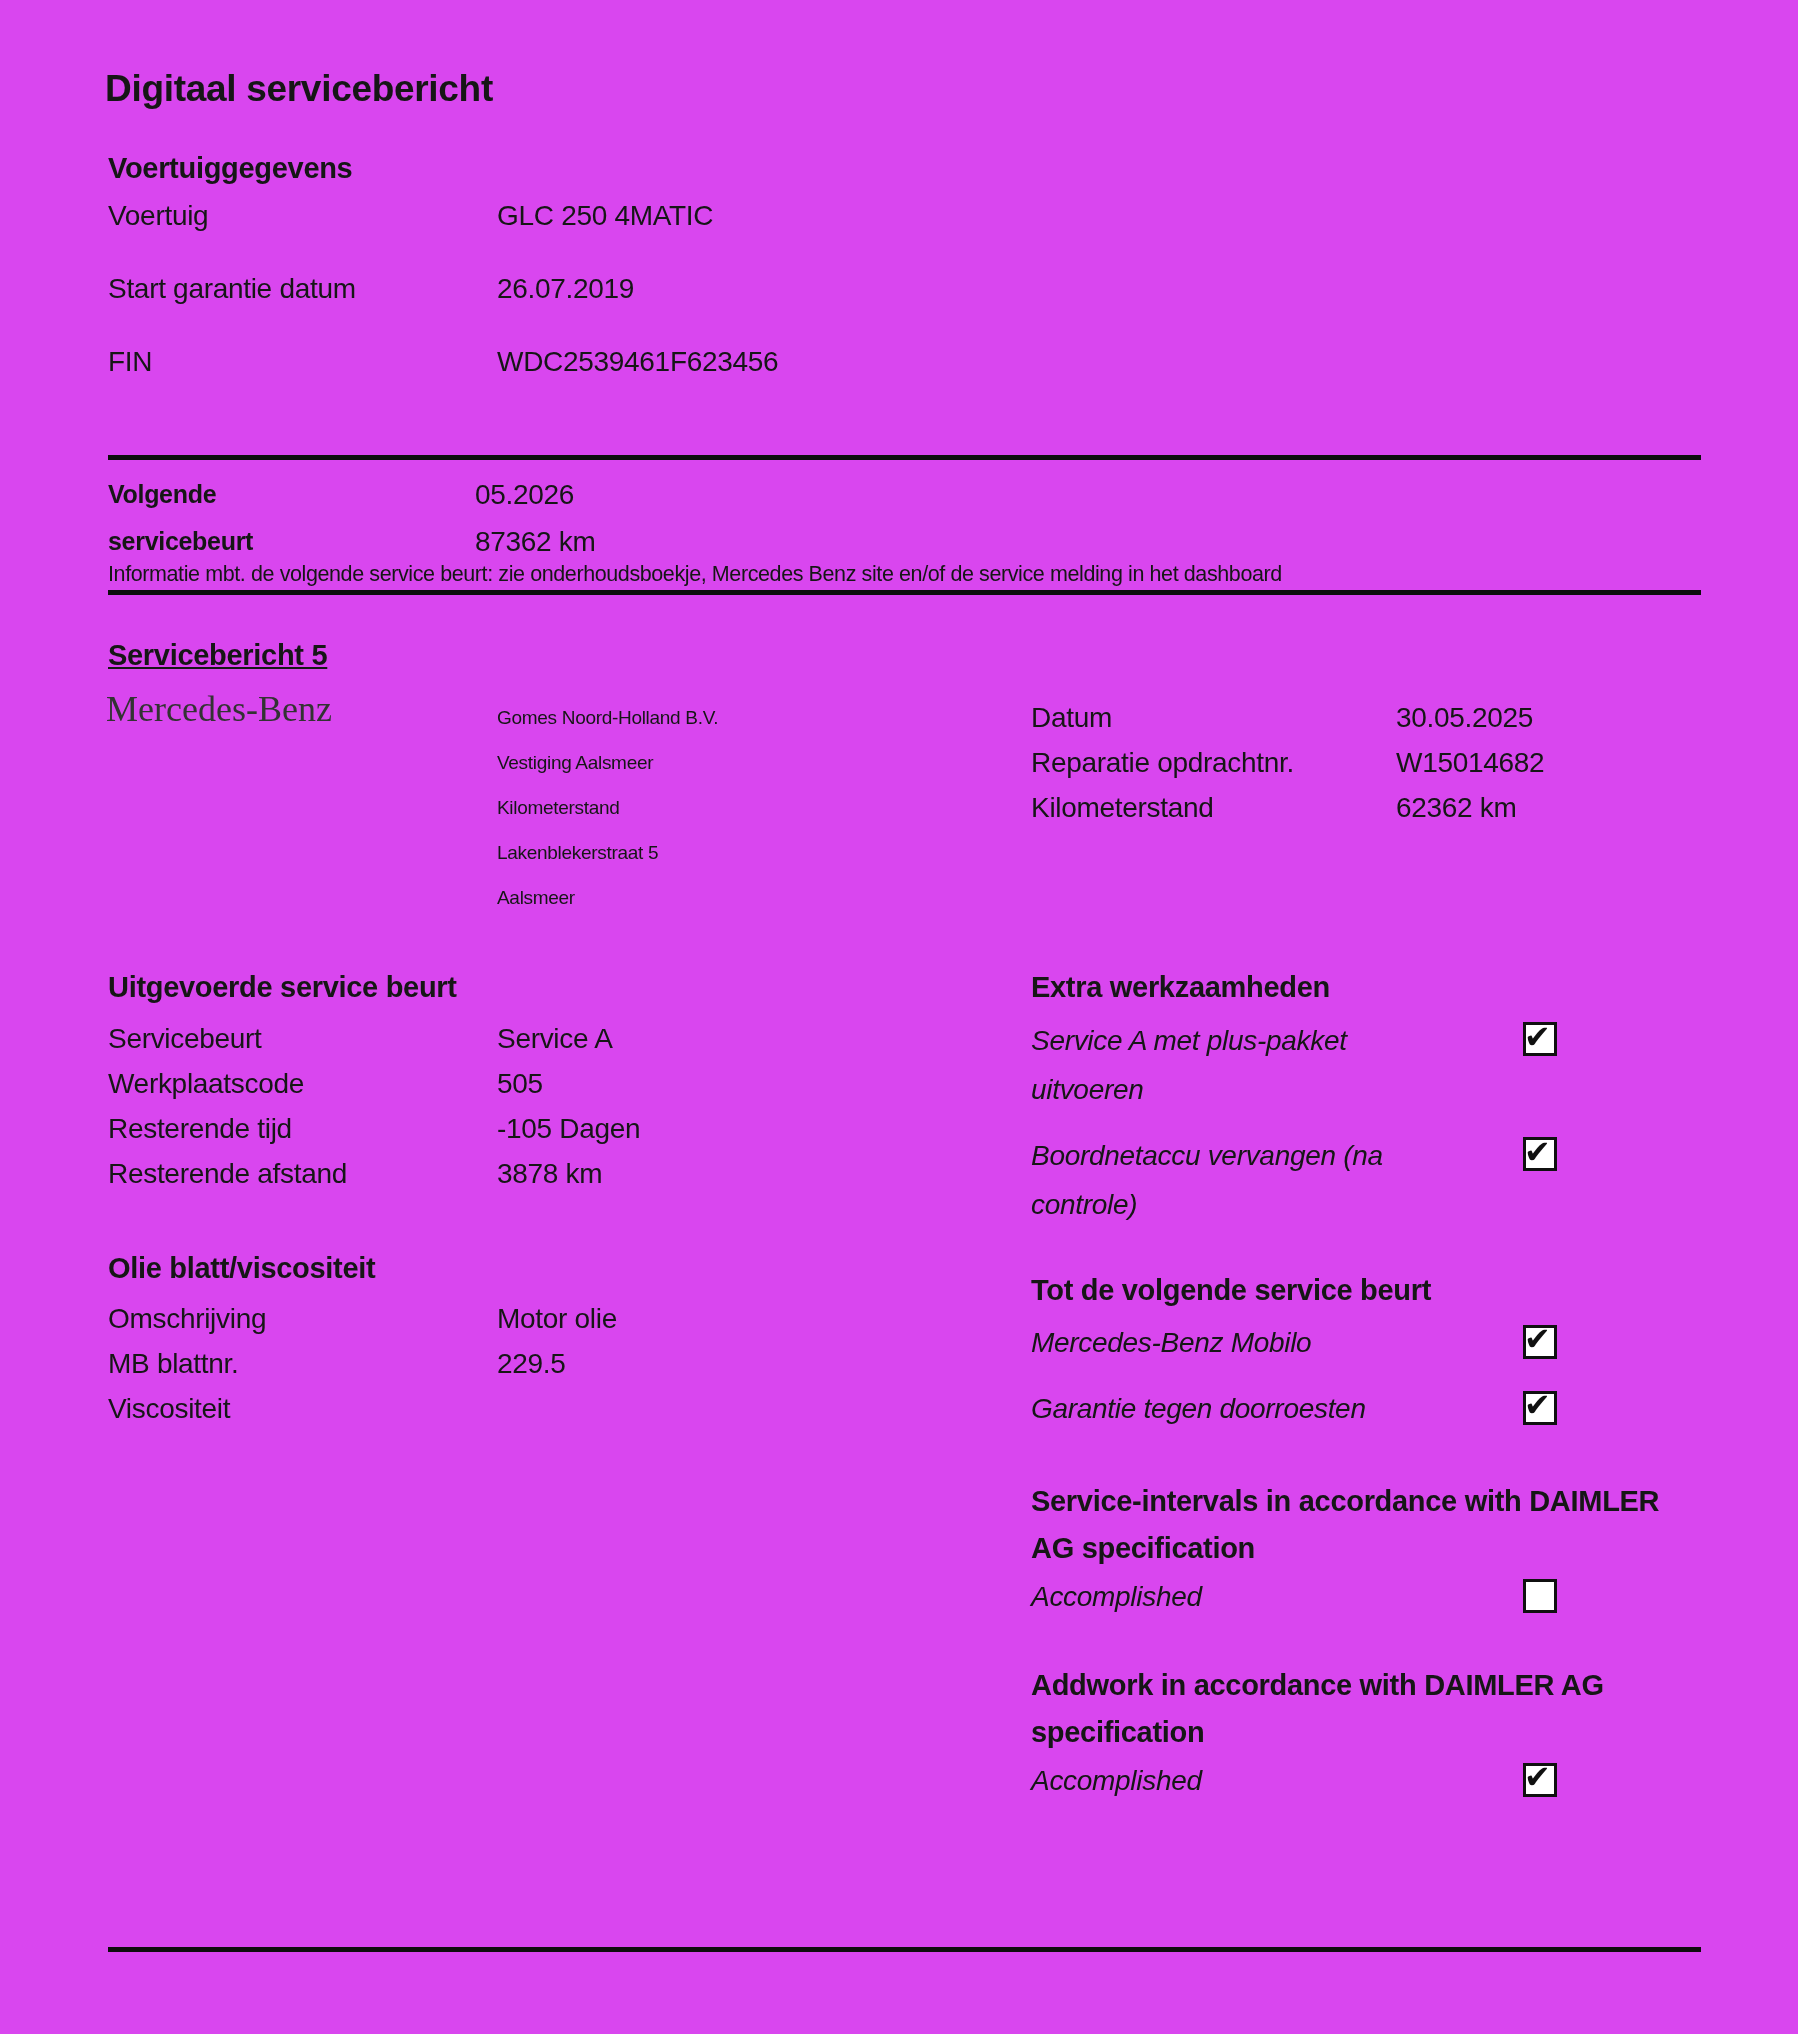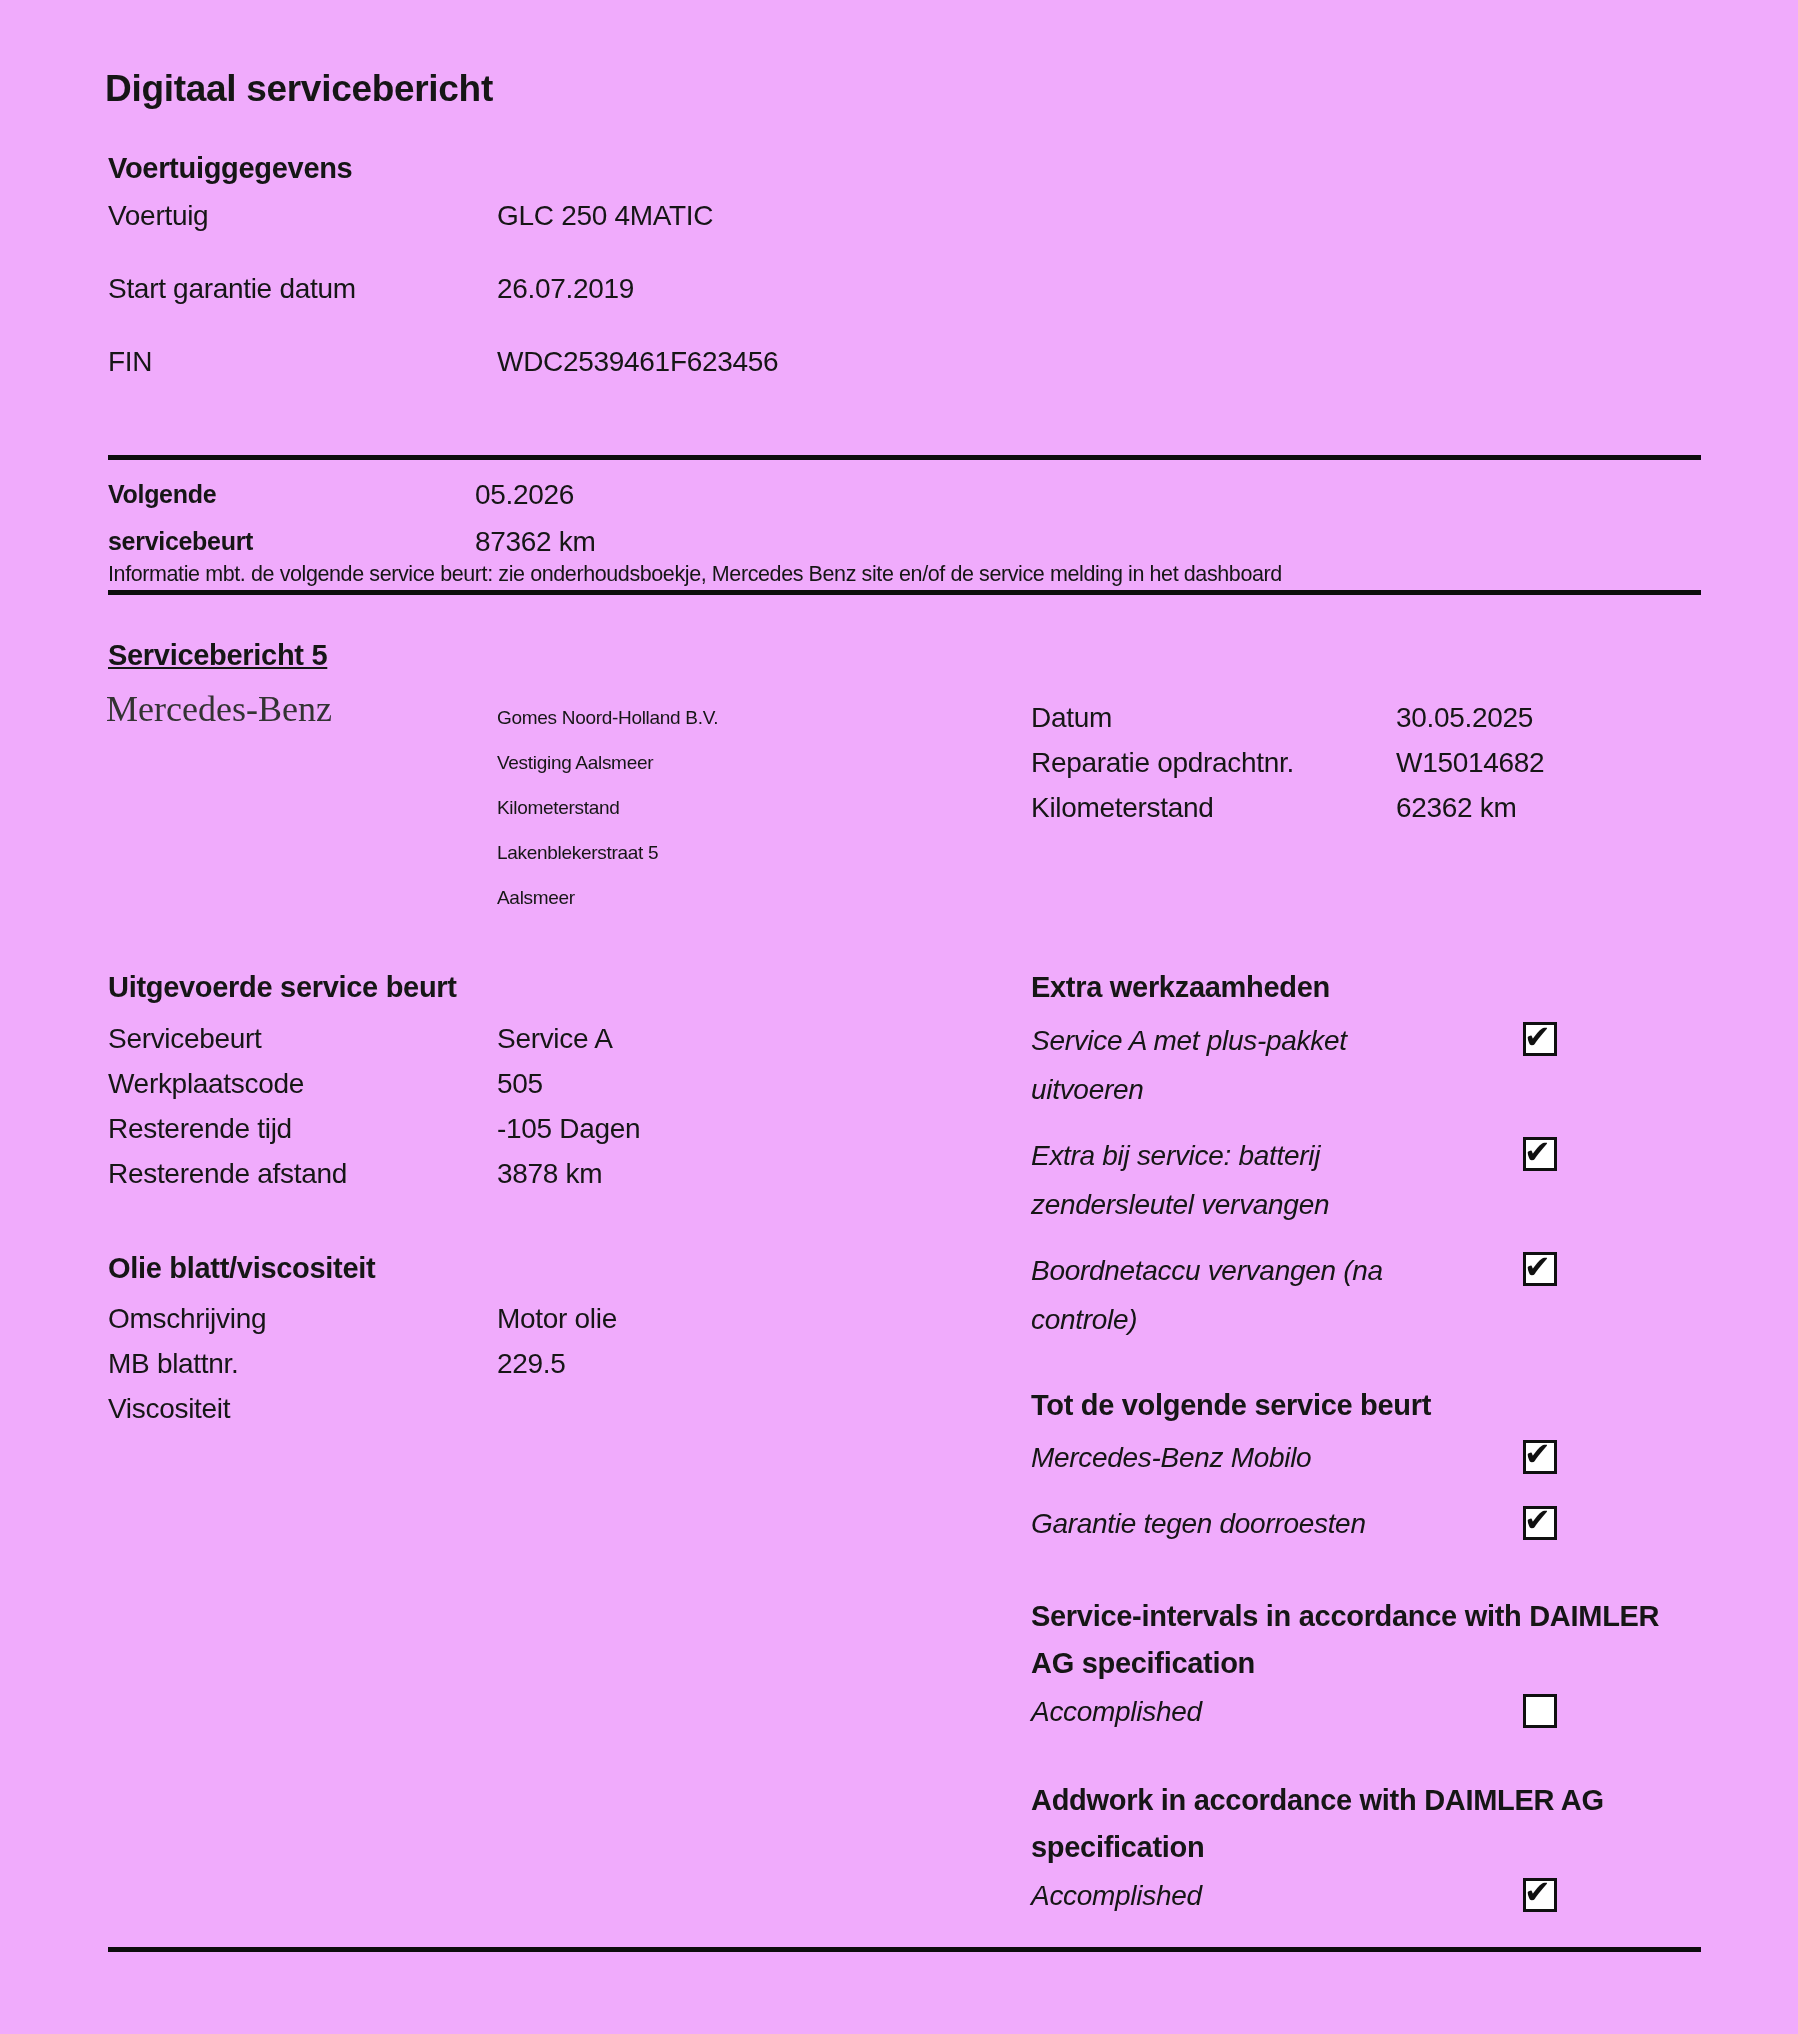--- a/index.html
+++ b/index.html
@@ -1,20 +1,20 @@
 <!DOCTYPE html>
 <html style="font-size:15px"><head>
 <meta charset="utf-8">
 <style>
   html,body{margin:0;padding:0;background:#ffffff;}
   .page{
     position:relative;
     width:1799px;
     height:2034px;
-    background:#f0abfc;
+    background:#d946ef;
     font-family:"Liberation Sans", sans-serif;
     color:#161616;
     letter-spacing:-0.3px;
     overflow:hidden;
   }
   h1,h2,h3{margin:0;font-weight:700;}
   .title{
     position:absolute;left:105px;top:66px;
     font-size:37px;line-height:45px;
   }
@@ -171,24 +171,20 @@
   </section>
 
   <section class="col-right">
     <h2 class="sec-h">Extra werkzaamheden</h2>
 
     <div class="check-item">
       <span class="ci-label">Service A met plus-pakket uitvoeren</span>
       <span class="checkbox checked"></span>
     </div>
     <div class="check-item">
-      <span class="ci-label">Extra bij service: batterij zendersleutel vervangen</span>
-      <span class="checkbox checked"></span>
-    </div>
-    <div class="check-item">
       <span class="ci-label">Boordnetaccu vervangen (na controle)</span>
       <span class="checkbox checked"></span>
     </div>
 
     <h2 class="sec-h gap-top">Tot de volgende service beurt</h2>
     <div class="check-item">
       <span class="ci-label">Mercedes-Benz Mobilo</span>
       <span class="checkbox checked"></span>
     </div>
     <div class="check-item">

